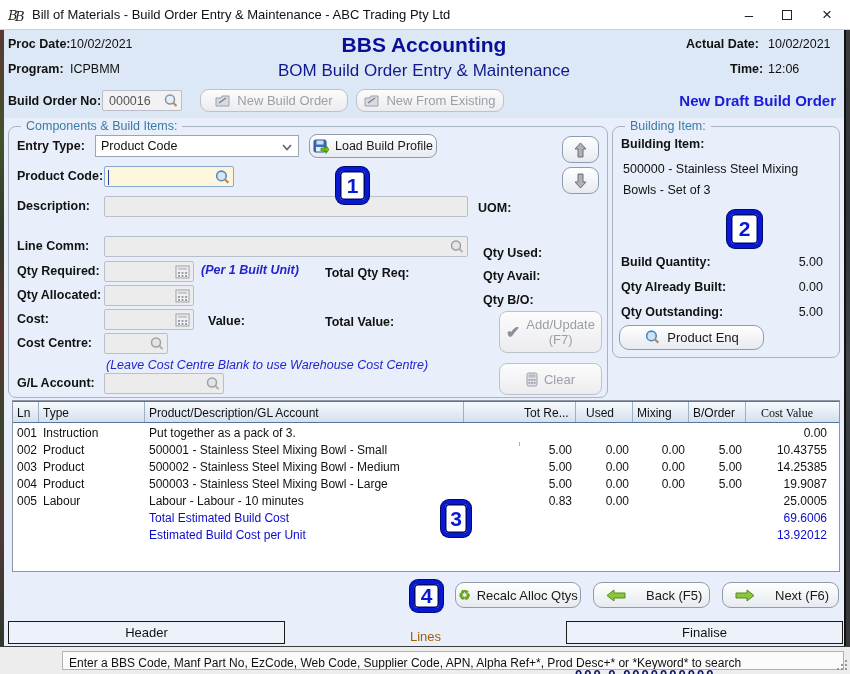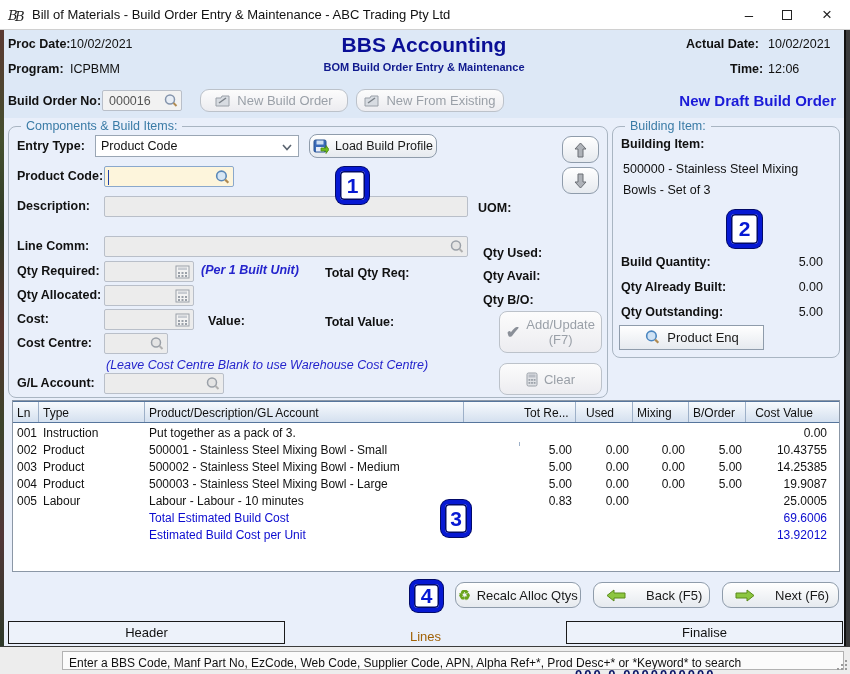--- a/index.html
+++ b/index.html
@@ -19,21 +19,21 @@
   #edge-left { position:absolute; left:0; top:30px; width:4px; height:616px;
     background:linear-gradient(#5a3832,#44502e 18%,#303c28 32%,#58342e 48%,#3c442c 64%,#513638 82%,#2e3a2a); }
   #edge-right { position:absolute; right:0; top:30px; width:6px; height:616px;
     background:linear-gradient(#3c3c3c,#2e343a 30%,#42464a 55%,#30363c 80%,#3a3a3a); border-left:2px solid #111; }
 
   
   #band { position:absolute; left:4px; top:30px; width:840px; height:88px; background:#dde8f6; }
   .lbl { font-weight:bold; font-size:12.5px; color:#111; }
   .val { font-size:12.5px; color:#111; }
   #band .center-title { position:absolute; left:0; top:3px; width:100%; text-align:center; font-size:21px; font-weight:bold; color:#0a0f96; }
-  #band .center-sub { position:absolute; left:0; top:31px; width:100%; text-align:center; font-size:11px; font-weight:bold; color:#101a8e; }
+  #band .center-sub { position:absolute; left:0; top:31px; width:100%; text-align:center; font-size:17px; font-weight:normal; color:#101a8e; }
   #draft-state { position:absolute; right:8px; top:62px; font-size:15px; font-weight:bold; color:#1a1ad8; }
 
   
   .fld { position:absolute; height:21px; background:#ececec; border:1px solid #b9bfc9; border-radius:2px; }
   .fld.cream { background:#fdf5dc; border:1px solid #8aa8cc; }
   .fld .mag { position:absolute; right:2px; top:2px; }
   .fld .calc { position:absolute; right:3px; top:3px; }
   .btn { position:absolute; display:flex; align-items:center; justify-content:center; gap:6px;
          background:linear-gradient(#ffffff,#e6eaef); border:1px solid #8f9cab; border-radius:9px;
          font-size:13px; color:#1a1a1a; cursor:default; }
@@ -293,40 +293,40 @@
       <span class="row-label" style="left:8px;top:10px;">Building Item:</span>
       <div class="bi-text" style="left:10px;top:32px;width:205px;">500000 - Stainless Steel Mixing Bowls - Set of 3</div>
 
       <span class="row-label" style="left:8px;top:128px;">Build Quantity:</span>
       <span class="bi-val" style="left:150px;top:128px;">5.00</span>
       <span class="row-label" style="left:8px;top:153px;">Qty Already Built:</span>
       <span class="bi-val" style="left:150px;top:153px;">0.00</span>
       <span class="row-label" style="left:8px;top:178px;">Qty Outstanding:</span>
       <span class="bi-val" style="left:150px;top:178px;">5.00</span>
 
-      <div class="btn" style="left:6px;top:198px;width:145px;height:25px;border-radius:0;">
+      <div class="btn" style="left:6px;top:198px;width:145px;height:25px;border-radius:10px;">
         <svg width="17" height="17" viewBox="0 0 16 16">
           <circle cx="7" cy="6.5" r="4.5" fill="#cfe2f4" stroke="#4a86c0" stroke-width="1.5"></circle>
           <line x1="10.5" y1="10" x2="13.5" y2="13" stroke="#b08a50" stroke-width="2"></line>
         </svg>
         <span>Product Enq</span>
       </div>
     </div>
 
     <div id="lines-table">
       <div class="t-head">
         <div class="hc c-ln">Ln</div>
         <div class="hc c-type">Type</div>
         <div class="hc c-desc">Product/Description/GL Account</div>
         <div class="hc c-reqd num">Req'd</div>
         <div class="hc c-tot">Tot Re...</div>
         <div class="hc c-used num">Used</div>
         <div class="hc c-alloc num">Mixing</div>
         <div class="hc c-bord num">B/Order</div>
-        <div class="hc c-cost num" style="border-right:none;">Cost Value</div>
+        <div class="hc c-cost num" style="border-right:none;font-family:Liberation Serif, serif;">Cost Value</div>
       </div>
 
       <div class="t-row" style="margin-top:2px;">
         <div class="c c-ln">001</div>
           <div class="c c-type">Instruction</div>
         <div class="c c-desc">Put together as a pack of 3.</div>
           <div class="c c-reqd num"></div>
         <div class="c c-tot num"></div>
           <div class="c c-used num"></div>
         <div class="c c-alloc num"></div>

